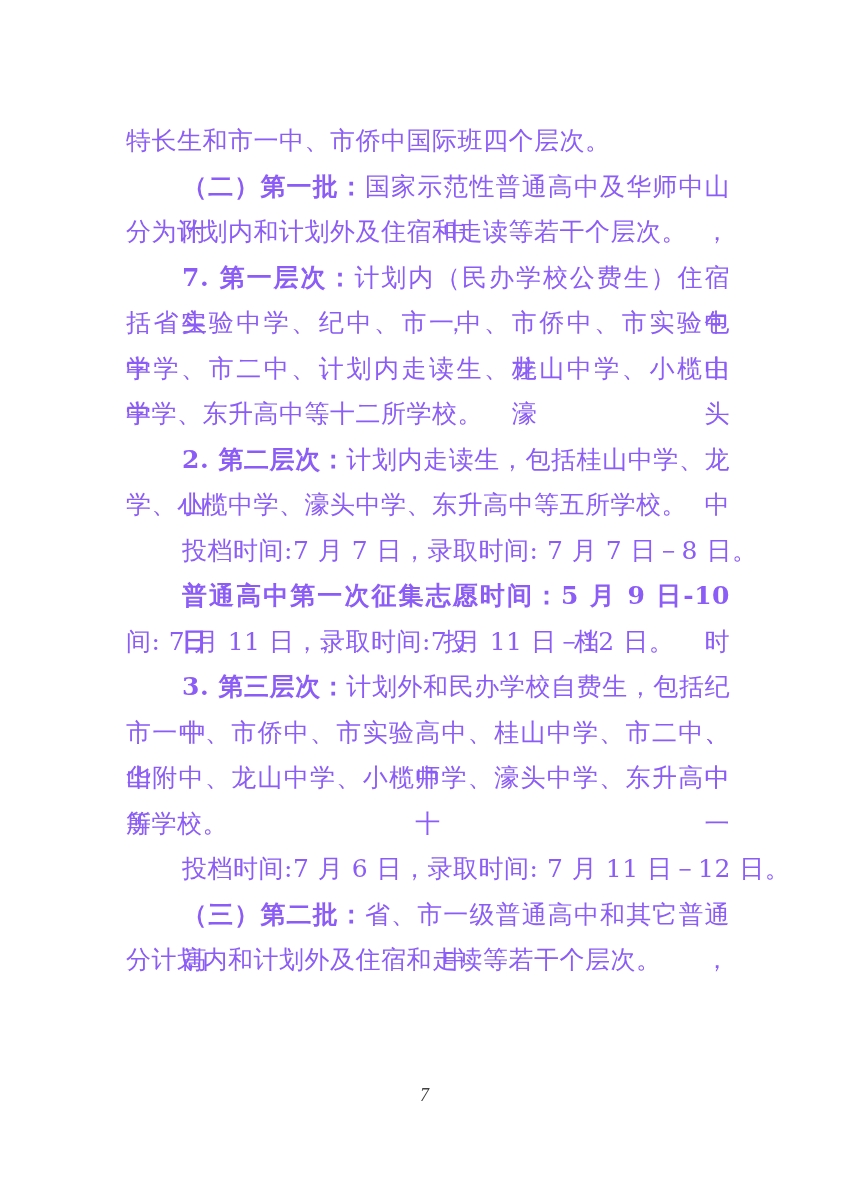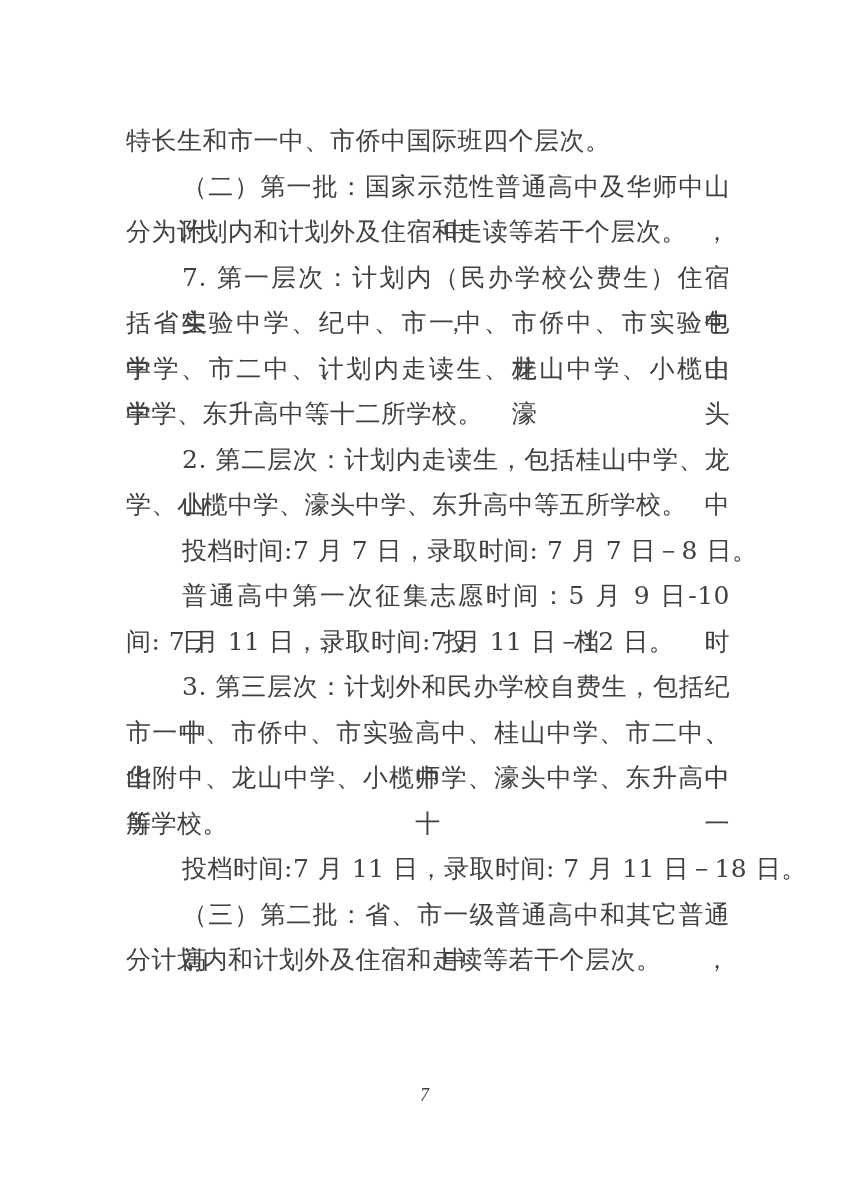--- a/index.html
+++ b/index.html
@@ -18,35 +18,35 @@
   .text-block {
     position: absolute;
     left: 126px;
     top: 118px;
     width: 604px;
   }
   .line {
     font-size: 25px;
     line-height: 45.5px;
     height: 45.5px;
-    color: #404040;
+    color: #8b5cf6;
     letter-spacing: 0.5px;
     white-space: nowrap;
     text-align: left;
   }
   .line.indent {
     padding-left: 56px;
   }
   .line.fill {
     white-space: normal;
     text-align: justify;
     text-align-last: justify;
   }
   .seg-bold {
-    font-weight: 400;
+    font-weight: 700;
   }
   .page-number {
     position: absolute;
     top: 1084px;
     left: 0;
     width: 849px;
     text-align: center;
     font-size: 18px;
     line-height: 22px;
     font-style: italic;
@@ -68,18 +68,18 @@
       <div class="line"><span>中学、东升高中等十二所学校。</span></div>
       <div class="line indent fill"><span class="seg-bold">2. 第二层次：</span><span>计划内走读生，包括桂山中学、龙山中</span></div>
       <div class="line"><span>学、小榄中学、濠头中学、东升高中等五所学校。</span></div>
       <div class="line indent"><span>投档时间:7 月 7 日，录取时间: 7 月 7 日－8 日。</span></div>
       <div class="line indent fill"><span class="seg-bold">普通高中第一次征集志愿时间：5 月 9 日-10 日</span><span>，投档时</span></div>
       <div class="line"><span>间: 7 月 11 日，录取时间:7 月 11 日－12 日。</span></div>
       <div class="line indent fill"><span class="seg-bold">3. 第三层次：</span><span>计划外和民办学校自费生，包括纪中、</span></div>
       <div class="line fill"><span>市一中、市侨中、市实验高中、桂山中学、市二中、华师中</span></div>
       <div class="line fill"><span>山附中、龙山中学、小榄中学、濠头中学、东升高中等十一</span></div>
       <div class="line"><span>所学校。</span></div>
-      <div class="line indent"><span>投档时间:7 月 11 日，录取时间: 7 月 11 日－18 日。</span></div>
+      <div class="line indent"><span>投档时间:7 月 6 日，录取时间: 7 月 11 日－12 日。</span></div>
       <div class="line indent fill"><span class="seg-bold">（三）第二批：</span><span>省、市一级普通高中和其它普通高中，</span></div>
       <div class="line"><span>分计划内和计划外及住宿和走读等若干个层次。</span></div>
     </div>
   <div class="page-number">7</div>
 </div>
 
 </body></html>

